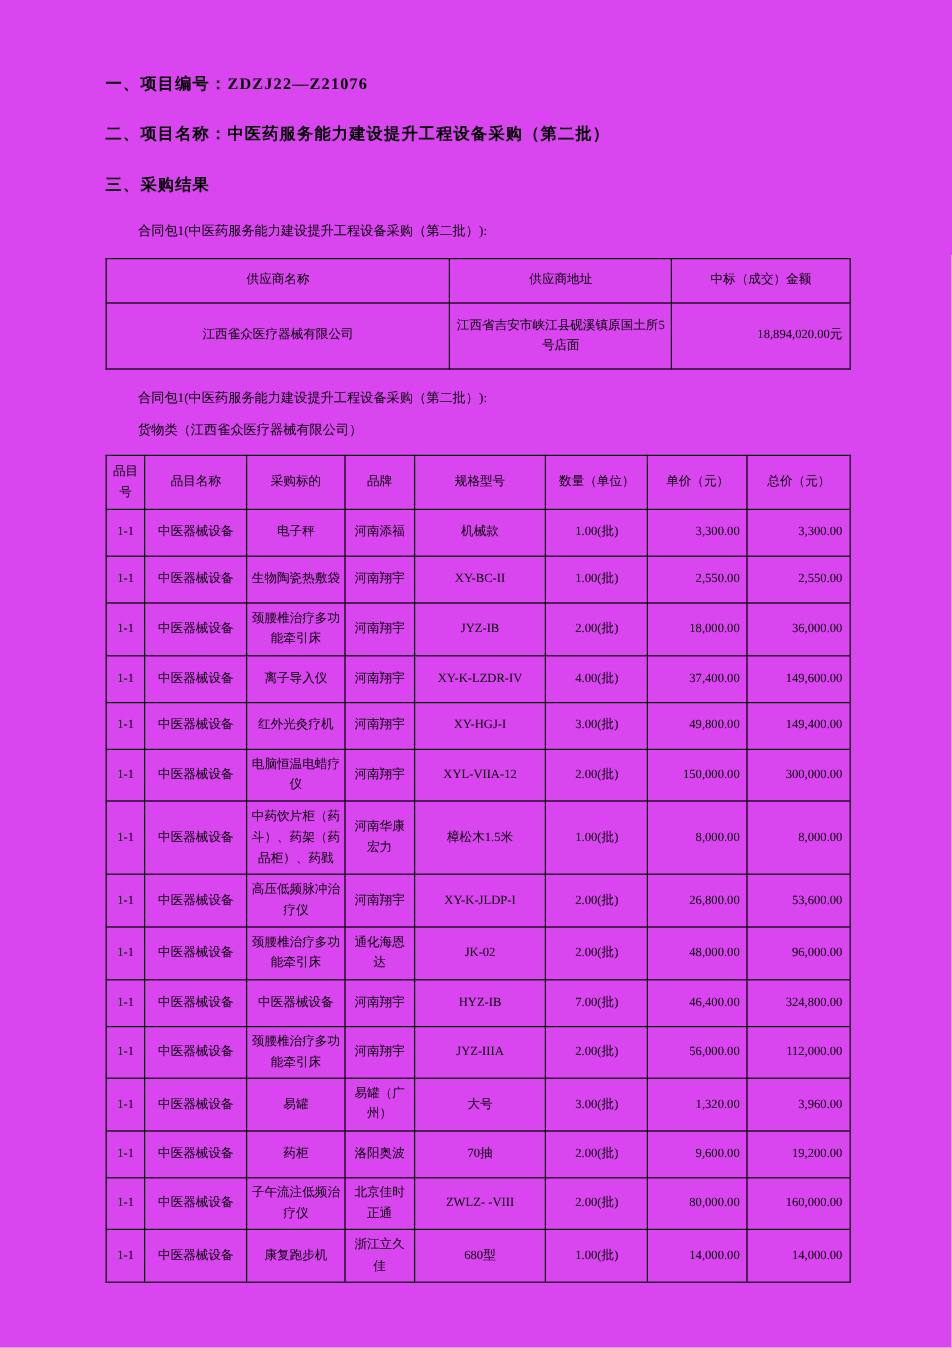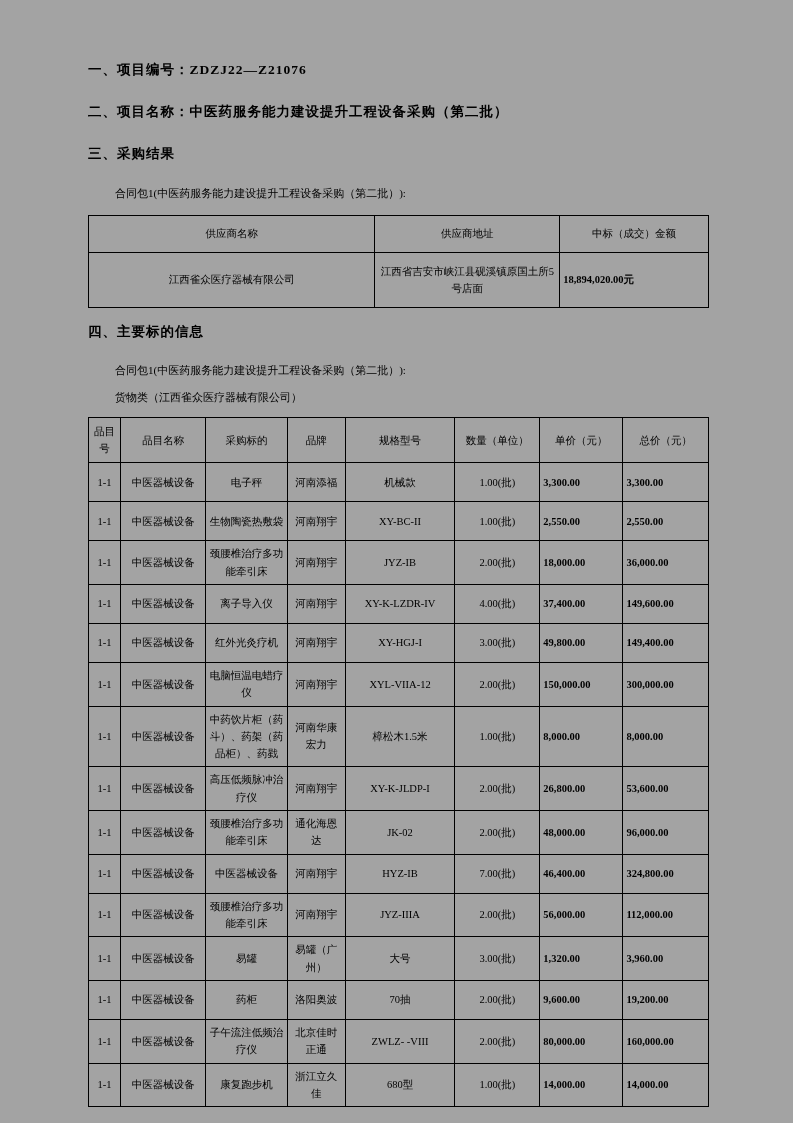--- a/index.html
+++ b/index.html
@@ -1,20 +1,20 @@
 <!DOCTYPE html>
 <html><head>
 <meta charset="utf-8">
 <style>
   html,body { margin:0; padding:0; background:#e8e8e8; }
   .page {
     position:relative;
     width:793px; height:1123px;
     margin:0 auto;
-    background:#a3a3a3;
+    background:#d946ef;
     font-family:"Liberation Serif","DejaVu Serif",serif;
     color:#000;
     box-sizing:border-box;
     padding:62px 84px 0 88px;
     overflow:hidden;
   }
   .h-line {
     font-size:13.5px;
     font-weight:bold;
     letter-spacing:1px;
@@ -37,21 +37,21 @@
   th, td {
     border:1px solid #000;
     padding:4px 3px;
     text-align:center;
     vertical-align:middle;
     font-weight:normal;
     line-height:1.65;
     word-break:break-all;
     overflow-wrap:break-word;
   }
-  td.num { text-align:left; padding-right:6px;font-weight:bold; }
+  td.num { text-align:right; padding-right:6px; }
   table.result-table { margin:14px 0 16px 0; }
   table.result-table th { height:28px; }
   table.result-table td { height:46px; }
   table.result-table col.c1 { width:46.2%; }
   table.result-table col.c2 { width:29.8%; }
   table.result-table col.c3 { width:24.0%; }
   table.items-table { margin-top:12px;padding-left:36px; }
   table.items-table th { height:36px; }
   table.items-table td { height:30px; }
   table.items-table col.c1 { width:5.2%; }
@@ -89,21 +89,20 @@
       </thead>
     <tbody>
         <tr>
           <td>江西雀众医疗器械有限公司</td>
           <td>江西省吉安市峡江县砚溪镇原国土所5号店面</td>
           <td class="num">18,894,020.00元</td>
         </tr>
       </tbody>
   </table>
 
-  <p class="h-line tight">四、主要标的信息</p>
   <p class="sub-line">合同包1(中医药服务能力建设提升工程设备采购（第二批）):</p>
   <p class="sub-line">货物类（江西雀众医疗器械有限公司）</p>
 
   <table class="items-table">
     <colgroup>
       <col class="c1">
         <col class="c2">
         <col class="c3">
         <col class="c4">
       <col class="c5">

